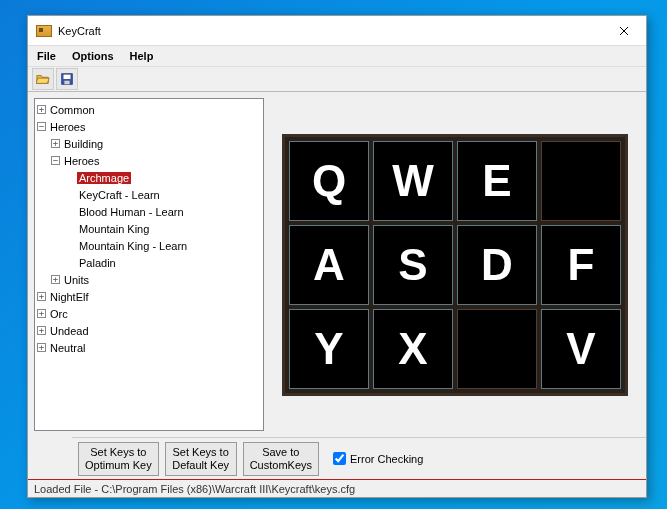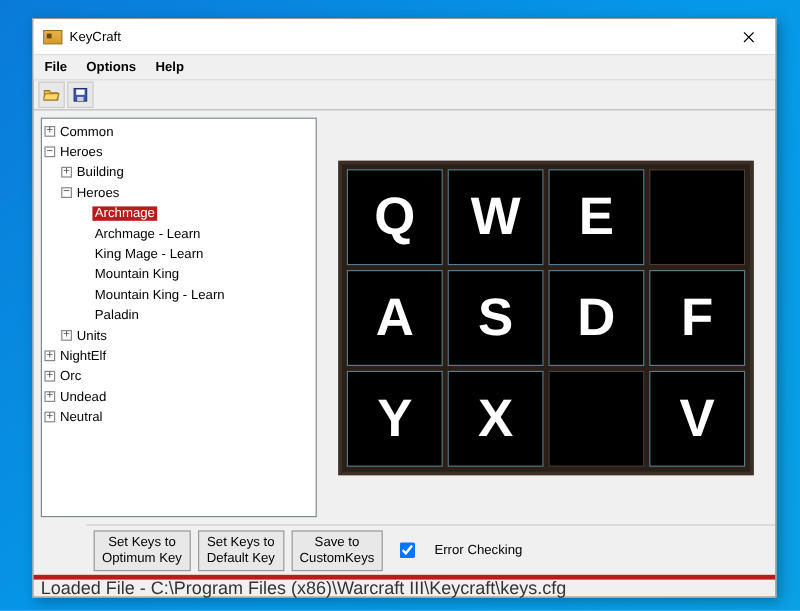--- a/index.html
+++ b/index.html
@@ -177,29 +177,29 @@
     font-size: 11px;
     text-align: center;
     cursor: pointer;
     min-width: 72px;
     line-height: 13px;
   }
   .chk {
     display: flex;
     align-items: center;
     margin-left: 8px;
-    gap: 16px;
+    gap: 4px;
   }
   .chk input { margin: 0; }
 
   .statusbar {
     height: 18px;
-    border-top: 4px solid #b91c1c;
+    border-top: 1px solid #b91c1c;
     padding: 2px 6px;
-    font-size: 15px;
+    font-size: 11px;
     color: #333;
     display: flex;
     align-items: center;
   }
 </style>
 </head>
 <body>
 
 <div class="window">
 
@@ -261,26 +261,26 @@
             <span class="tlabel">Heroes</span>
           </div>
         </div>
       <div class="tnode" style="padding-left:40px">
           <div class="trow">
             <span class="tlabel sel">Archmage</span>
           </div>
         </div>
       <div class="tnode" style="padding-left:40px">
           <div class="trow">
-            <span class="tlabel">Archmage - Learn</span>
-          </div>
-        </div>
-      <div class="tnode" style="padding-left:40px">
-          <div class="trow">
-            <span class="tlabel">King Mage - Learn</span>
+            <span class="tlabel">KeyCraft - Learn</span>
+          </div>
+        </div>
+      <div class="tnode" style="padding-left:40px">
+          <div class="trow">
+            <span class="tlabel">Blood Human - Learn</span>
           </div>
         </div>
       <div class="tnode" style="padding-left:40px">
           <div class="trow">
             <span class="tlabel">Mountain King</span>
           </div>
         </div>
       <div class="tnode" style="padding-left:40px">
           <div class="trow">
             <span class="tlabel">Mountain King - Learn</span>

